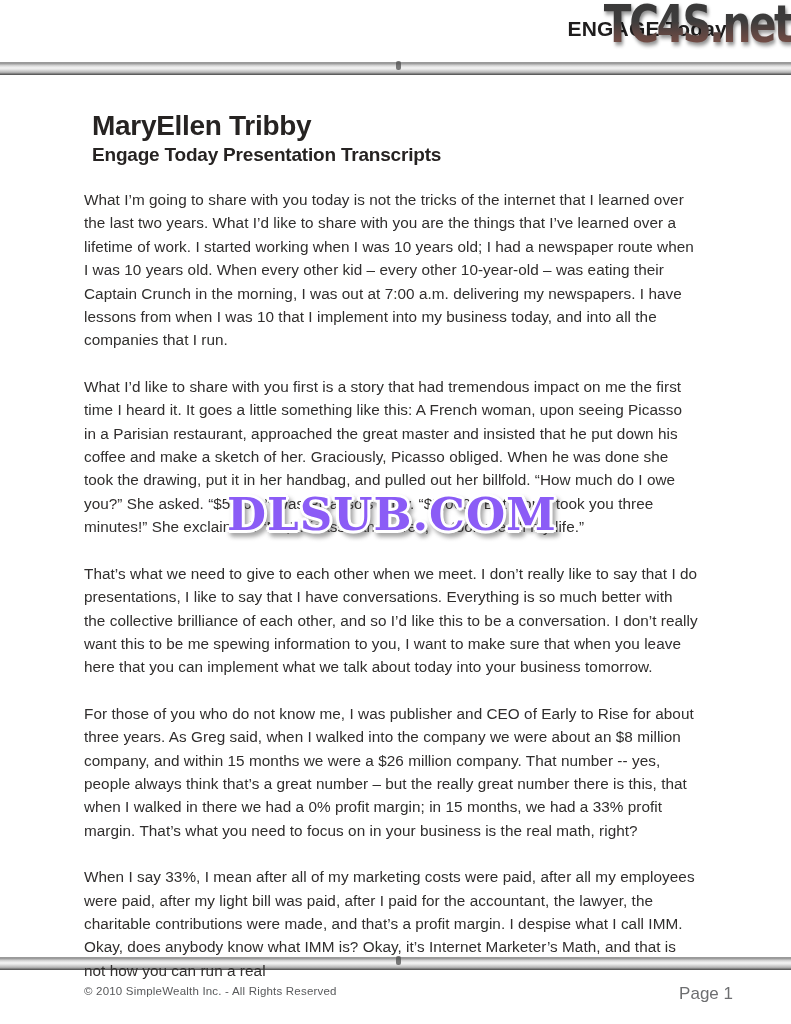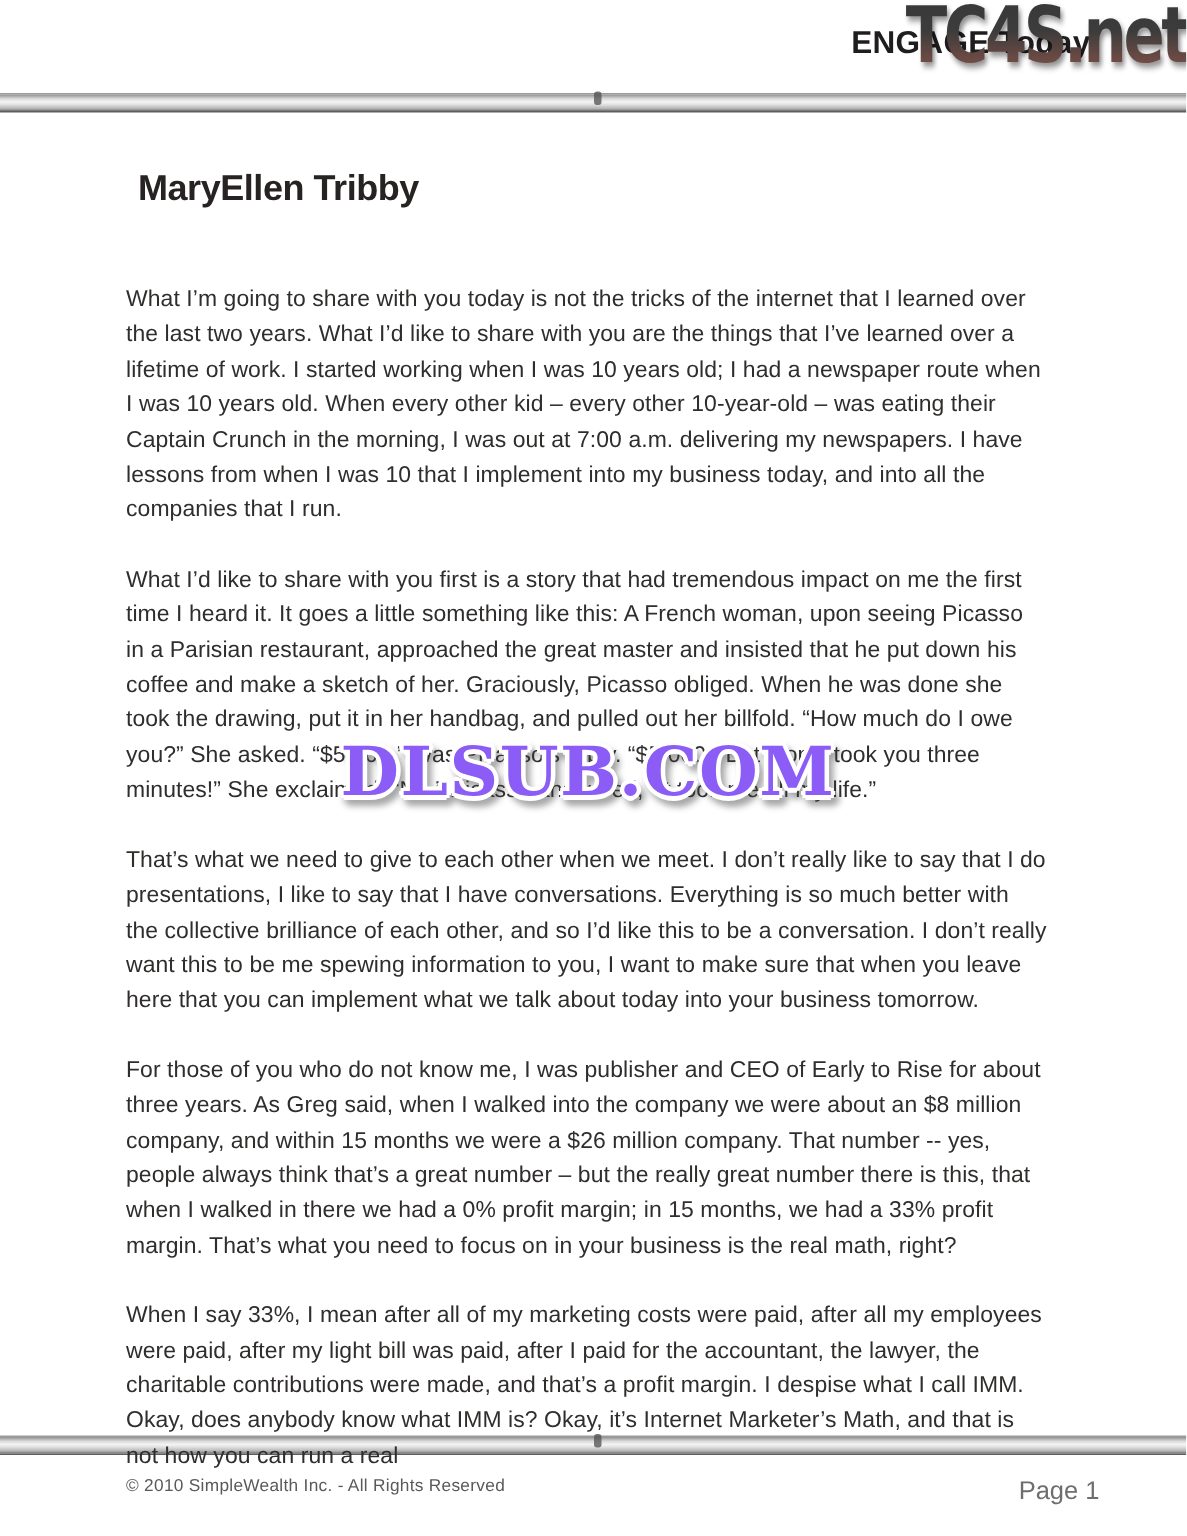--- a/index.html
+++ b/index.html
@@ -67,21 +67,21 @@
     width: 5px;
     height: 9px;
     background: #4f4f4f;
     border-radius: 2px;
     opacity: 0.75;
   }
 
   
   .title-block { position: absolute; left: 92px; top: 110px; z-index: 2; }
   .doc-title {
-    font-size: 24px;
+    font-size: 28px;
     font-weight: bold;
     color: #262322;
     letter-spacing: -0.3px;
     line-height: 32px;
   }
   .doc-subtitle {
     font-size: 19px;
     font-weight: bold;
     color: #262322;
     letter-spacing: -0.2px;
@@ -166,20 +166,21 @@
 
   <div class="running-title">ENGAGE Today</div>
   <div class="wm-top">TC4S.net</div>
 
   <div class="bar bar-top">
     <span class="notch"></span>
   </div>
 
   <div class="title-block">
     <div class="doc-title">MaryEllen Tribby</div>
+    <div class="doc-subtitle">Engage Today Presentation Transcripts</div>
   </div>
 
   <div class="content">
     <p>What I’m going to share with you today is not the tricks of the internet that I learned over the last two years. What I’d like to share with you are the things that I’ve learned over a lifetime of work. I started working when I was 10 years old; I had a newspaper route when I was 10 years old. When every other kid – every other 10-year-old – was eating their Captain Crunch in the morning, I was out at 7:00 a.m. delivering my newspapers. I have lessons from when I was 10 that I implement into my business today, and into all the companies that I run.</p>
     <p>What I’d like to share with you first is a story that had tremendous impact on me the first time I heard it. It goes a little something like this: A French woman, upon seeing Picasso in a Parisian restaurant, approached the great master and insisted that he put down his coffee and make a sketch of her. Graciously, Picasso obliged. When he was done she took the drawing, put it in her handbag, and pulled out her billfold. “How much do I owe you?” She asked. “$5,000.” Was Picasso’s reply. “$5,000? But it only took you three minutes!” She exclaimed. “No,” Picasso answered, “It took me all my life.”</p>
     <p>That’s what we need to give to each other when we meet. I don’t really like to say that I do presentations, I like to say that I have conversations. Everything is so much better with the collective brilliance of each other, and so I’d like this to be a conversation. I don’t really want this to be me spewing information to you, I want to make sure that when you leave here that you can implement what we talk about today into your business tomorrow.</p>
     <p>For those of you who do not know me, I was publisher and CEO of Early to Rise for about three years. As Greg said, when I walked into the company we were about an $8 million company, and within 15 months we were a $26 million company. That number -- yes, people always think that’s a great number – but the really great number there is this, that when I walked in there we had a 0% profit margin; in 15 months, we had a 33% profit margin. That’s what you need to focus on in your business is the real math, right?</p>
     <p>When I say 33%, I mean after all of my marketing costs were paid, after all my employees were paid, after my light bill was paid, after I paid for the accountant, the lawyer, the charitable contributions were made, and that’s a profit margin. I despise what I call IMM. Okay, does anybody know what IMM is? Okay, it’s Internet Marketer’s Math, and that is not how you can run a real</p>
   </div>
 

